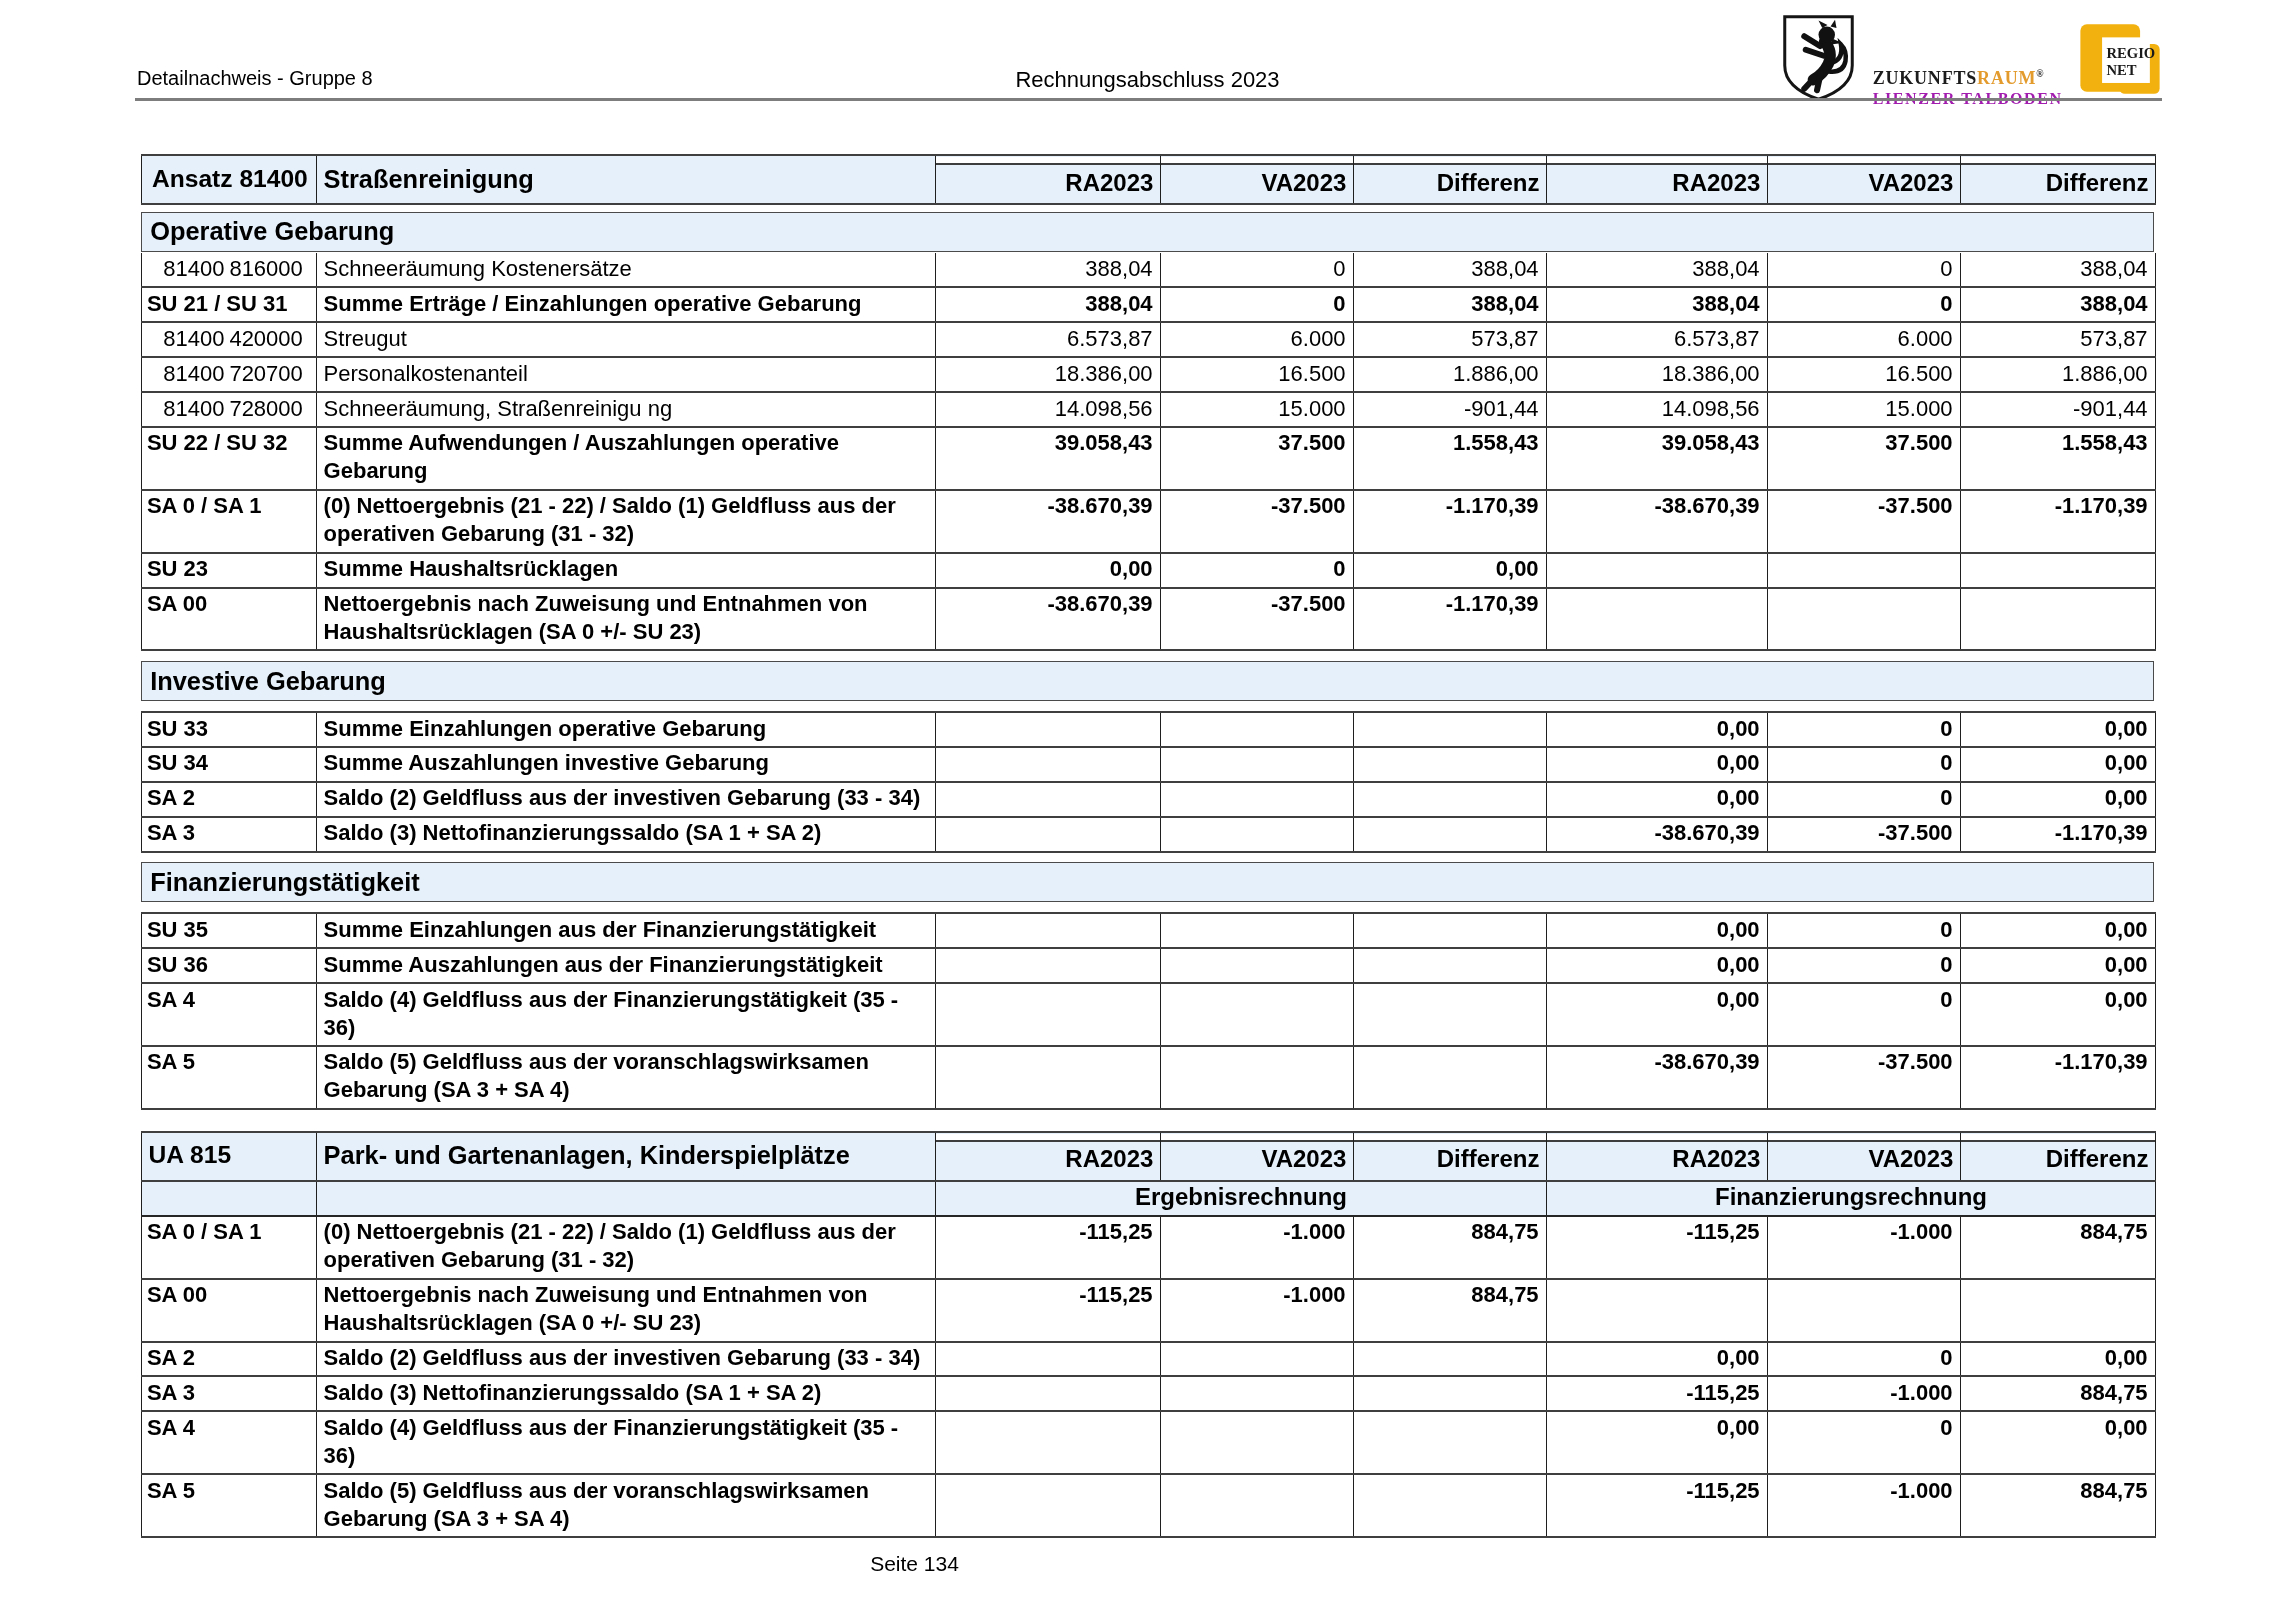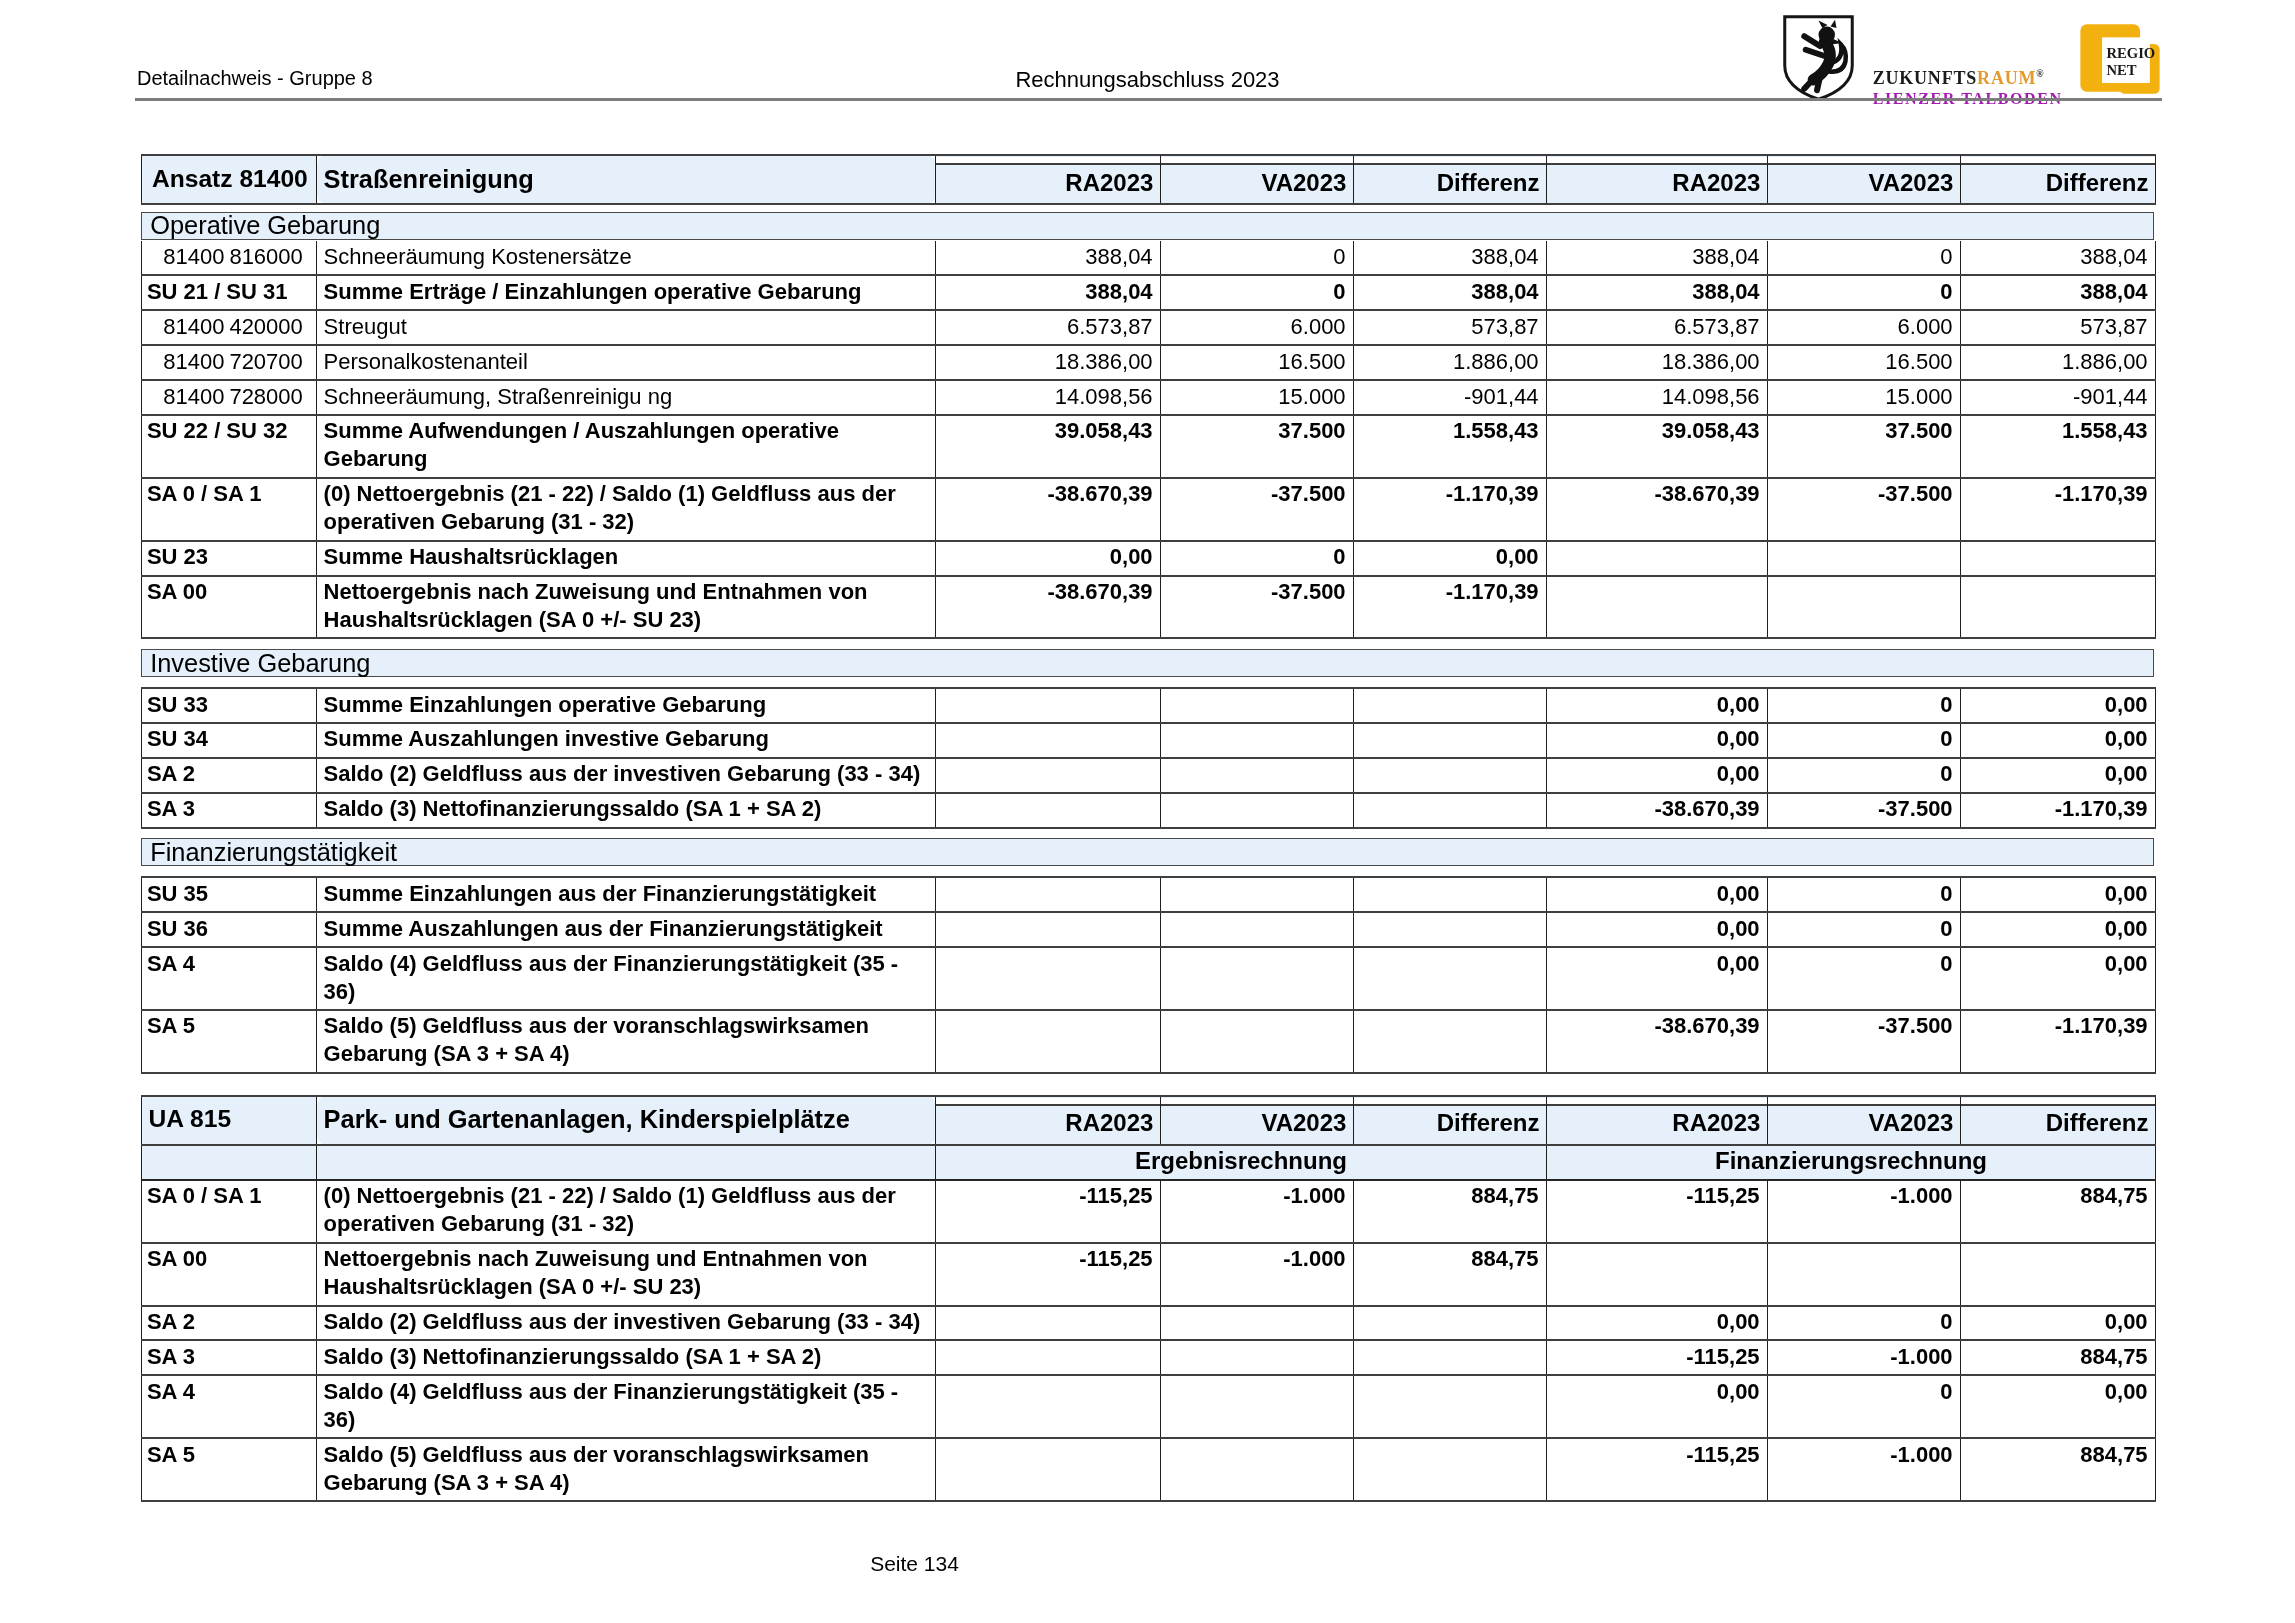--- a/index.html
+++ b/index.html
@@ -32,33 +32,33 @@
 
   th,td{
     border-left:1.6px solid #1f1f1f;border-right:1.6px solid #1f1f1f;
     border-top:2px solid #3f3f3f;border-bottom:2px solid #3f3f3f;
     padding:1.6px 6.6px 3.3px 6.6px;vertical-align:top;font-size:22px;line-height:28px;
     overflow:hidden;
   }
   .hr1 th{background:#e6f0fa;height:39px;vertical-align:middle;font-size:24.6px;font-weight:bold;}
   .hr1 th.c1h{text-align:right;padding-right:8.2px;}
   .hr1 th.c1h.left{text-align:left;padding-left:6.6px;}
-  .hr1 th.c2h{text-align:left;padding-left:6.6px;font-size:25.4px;border-radius:10px;}
+  .hr1 th.c2h{text-align:left;padding-left:6.6px;font-size:25.4px;}
   .hr1 th.strip{
     text-align:right;font-size:24px;vertical-align:bottom;padding-bottom:6.6px;
     background:linear-gradient(to bottom,#ffffff 0px,#ffffff 7.4px,#3d3d3d 7.4px,#3d3d3d 9.4px,#e6f0fa 9.4px);
   }
   .hr2 th{background:#e6f0fa;height:24.6px;vertical-align:middle;font-size:24px;font-weight:bold;border-bottom:2.5px solid #262626;}
   .hr2 th.c1h2{text-align:right;padding-right:8.2px;}
   .hr2 th.grp{text-align:center;}
 
   .band{
-    box-sizing:border-box;width:2013px;height:28px;background:#e6f0fa;
+    box-sizing:border-box;width:2013px;height:40px;background:#e6f0fa;
     border:1.6px solid #4a4a4a;display:flex;align-items:center;
-    padding-left:8.2px;font-size:25.4px;font-weight:normal;
+    padding-left:8.2px;font-size:25.4px;font-weight:bold;
   }
   .mt8{margin-top:6.6px;} .mt12{margin-top:9.8px;} .mt2{margin-top:1.6px;} .mt24{margin-top:21px;}
   table.nt tr:first-child td{border-top:none;}
 
   td.c2{text-align:left;white-space:pre-line;padding-left:6.6px;}
   td.num{text-align:right;padding-right:7.4px;}
   td.c1{padding-left:4.9px;}
   .kwrap{display:flex;justify-content:space-between;padding:0 6.6px 0 16.4px;}
   tr.b td{font-weight:bold;}
 

